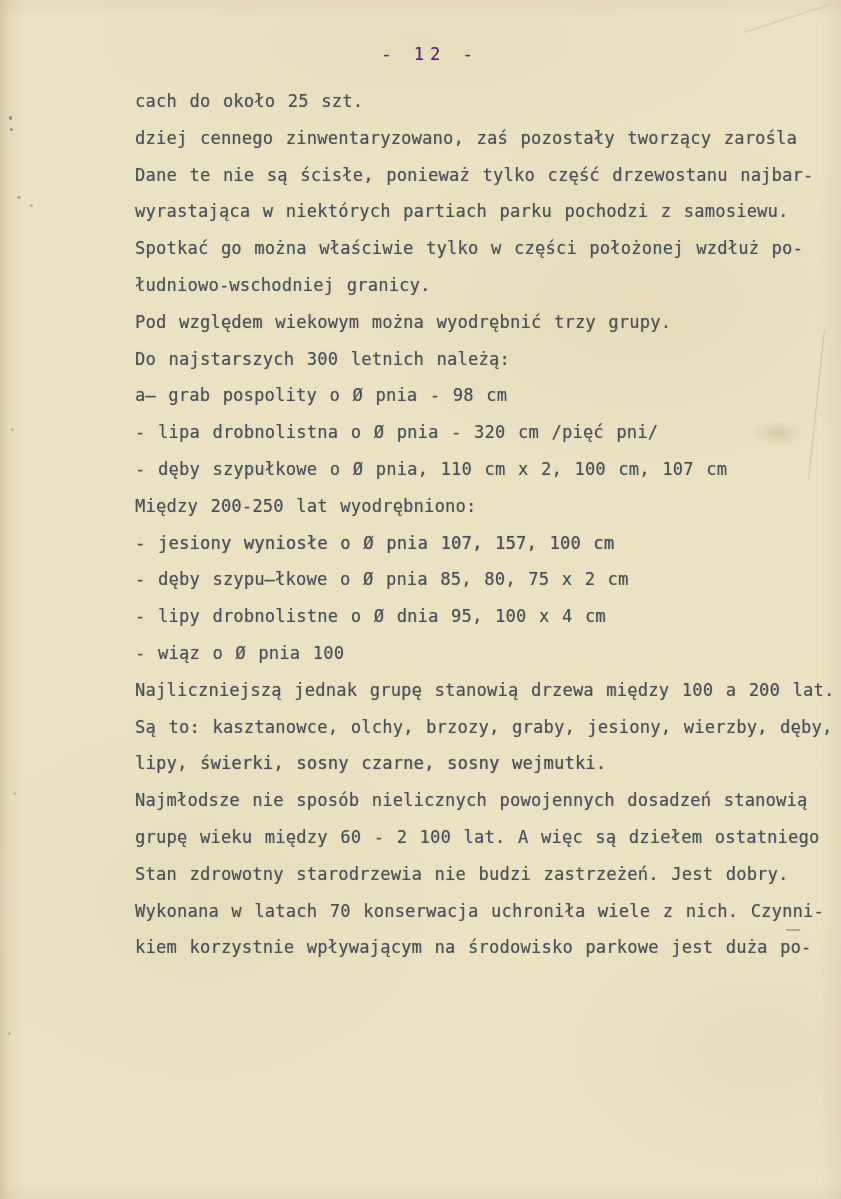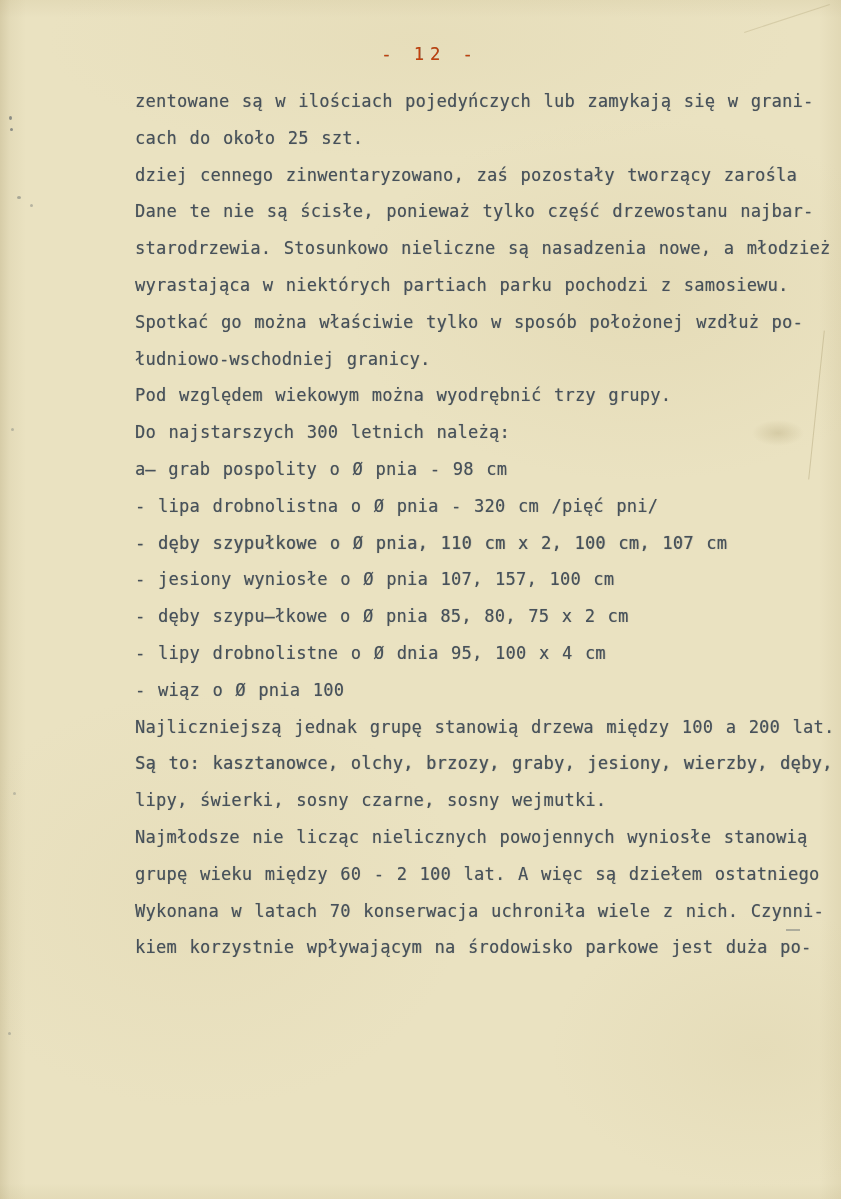--- a/index.html
+++ b/index.html
@@ -45,21 +45,21 @@
     transform: rotate(-18deg);
   }
   .page-number {
     position: absolute;
     left: 135px;
     top: 44px;
     width: 590px;
     text-align: center;
     font-size: 17px;
     letter-spacing: 6px;
-    color: #c2410c;
+    color: #701a75;
     text-shadow: 0.3px 0.3px 0.6px rgba(62,72,78,0.55);
   }
   .text-block {
     position: absolute;
     left: 135px;
     top: 83px;
     width: 700px;
   }
   .line {
     white-space: pre;
@@ -113,37 +113,37 @@
 <div class="speck s4"></div>
 <div class="speck s5"></div>
 <div class="speck s6"></div>
 <div class="speck s7"></div>
 <div class="dash-mark"></div>
 <div class="smudge"></div>
 
 <div class="page-number">-  12  -</div>
 
 <div class="text-block">
-  <div class="line">zentowane są w ilościach pojedyńczych lub zamykają się w grani-</div>
   <div class="line">cach do około 25 szt.</div>
   <div class="line">dziej cennego zinwentaryzowano, zaś pozostały tworzący zarośla</div>
   <div class="line">Dane te nie są ścisłe, ponieważ tylko część drzewostanu najbar-</div>
-  <div class="line">starodrzewia. Stosunkowo nieliczne są nasadzenia nowe, a młodzież</div>
   <div class="line">wyrastająca w niektórych partiach parku pochodzi z samosiewu.</div>
-  <div class="line">Spotkać go można właściwie tylko w sposób położonej wzdłuż po-</div>
+  <div class="line">Spotkać go można właściwie tylko w części położonej wzdłuż po-</div>
   <div class="line">łudniowo-wschodniej granicy.</div>
   <div class="line">Pod względem wiekowym można wyodrębnić trzy grupy.</div>
   <div class="line">Do najstarszych 300 letnich należą:</div>
   <div class="line">a̶ grab pospolity o Ø pnia - 98 cm</div>
   <div class="line">- lipa drobnolistna o Ø pnia - 320 cm /pięć pni/</div>
   <div class="line">- dęby szypułkowe o Ø pnia, 110 cm x 2, 100 cm, 107 cm</div>
+  <div class="line">Między 200-250 lat wyodrębniono:</div>
   <div class="line">- jesiony wyniosłe o Ø pnia 107, 157, 100 cm</div>
   <div class="line">- dęby szypu̶łkowe o Ø pnia 85, 80, 75 x 2 cm</div>
   <div class="line">- lipy drobnolistne o Ø dnia 95, 100 x 4 cm</div>
   <div class="line">- wiąz o Ø pnia 100</div>
   <div class="line">Najliczniejszą jednak grupę stanowią drzewa między 100 a 200 lat.</div>
   <div class="line">Są to: kasztanowce, olchy, brzozy, graby, jesiony, wierzby, dęby,</div>
   <div class="line">lipy, świerki, sosny czarne, sosny wejmutki.</div>
-  <div class="line">Najmłodsze nie licząc nielicznych powojennych wyniosłe stanowią</div>
+  <div class="line">Najmłodsze nie sposób nielicznych powojennych dosadzeń stanowią</div>
   <div class="line">grupę wieku między 60 - 2 100 lat. A więc są dziełem ostatniego</div>
+  <div class="line">Stan zdrowotny starodrzewia nie budzi zastrzeżeń. Jest dobry.</div>
   <div class="line">Wykonana w latach 70 konserwacja uchroniła wiele z nich. Czynni-</div>
   <div class="line">kiem korzystnie wpływającym na środowisko parkowe jest duża po-</div>
 </div>
 
 </body></html>

